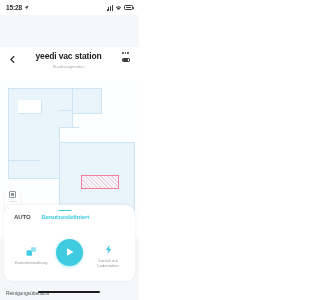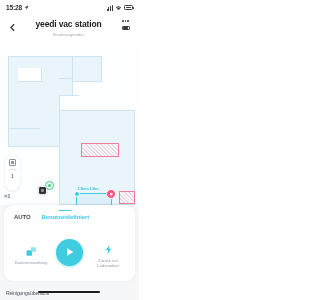--- a/index.html
+++ b/index.html
@@ -45,21 +45,21 @@
   .batt::after {
     content: ""; position: absolute; right: -1.8px; top: 1.4px;
     width: 1.1px; height: 2px; background: #3a3a3a; border-radius: 0 0.6px 0.6px 0;
   }
   .batt span { display: block; height: 100%; background: #3a3a3a; border-radius: 0.5px; }
 
   
   .header {
     height: 33px; background: #ffffff;
     display: flex; align-items: flex-start;
-    padding: 3px 7px 0 7px; position: relative;
+    padding: 3px 7px 0 7px; position: relative; margin-top: 32px;
   }
   .hdr-back {
     width: 11px; height: 14px; display: flex;
     align-items: center; justify-content: center; flex: 0 0 auto;
     margin-top: 2px;
   }
   .hdr-back svg { width: 5px; height: 9px; stroke: #333; fill: none; stroke-width: 1.6; }
   .hdr-center {
     flex: 1 1 auto; text-align: center; padding-top: 1px;
   }

